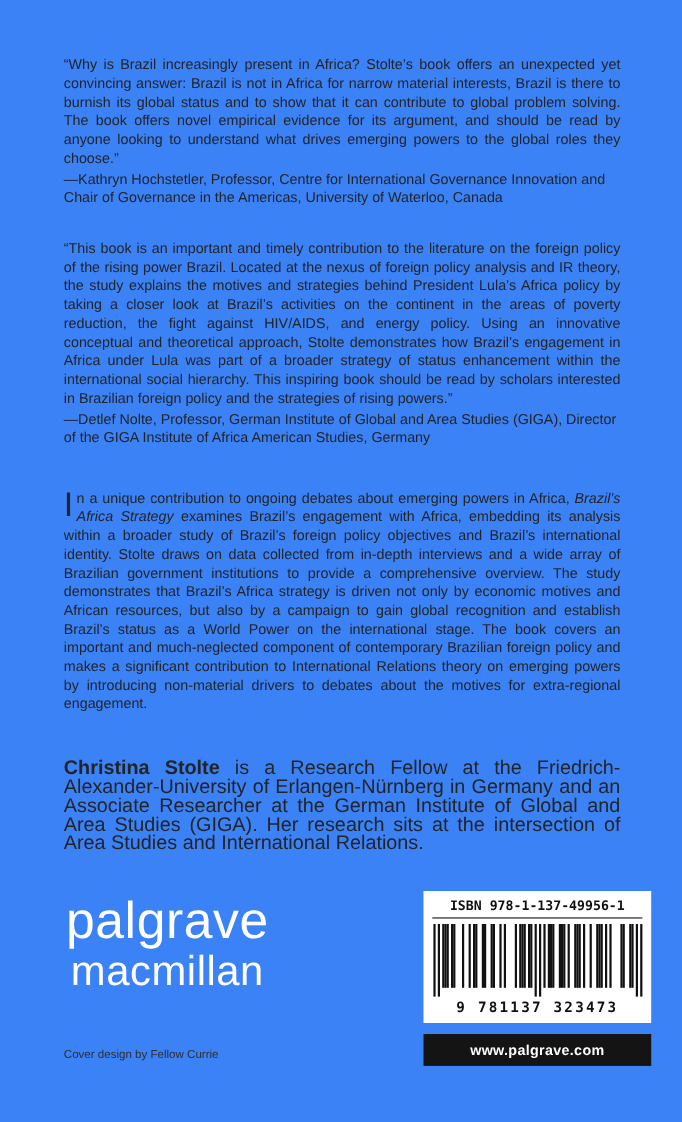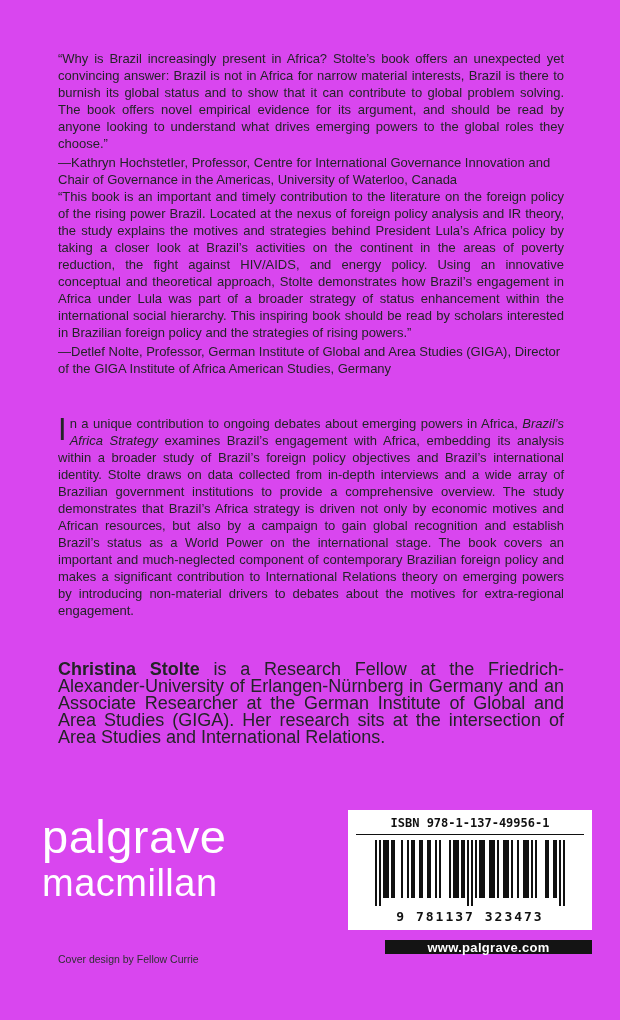--- a/index.html
+++ b/index.html
@@ -1,60 +1,60 @@
 <!DOCTYPE html>
 <html><head>
 <meta charset="utf-8">
 <style>
   html,body{margin:0;padding:0;background:#7d8084;}
   .cover{
     position:relative;
     width:620px;height:1020px;
     margin:0 auto;
-    background:#d946ef;
+    background:#3b82f6;
     font-family:"Liberation Sans",sans-serif;
     color:#232427;
     overflow:hidden;
   }
   .text-col{position:absolute;left:58px;right:56px;top:50px;}
   .quote{font-size:13px;line-height:17px;text-align:justify;margin:0;}
   .attribution{font-size:13px;line-height:17px;text-align:left;margin:2px 0 0 0;}
-  .quote-block + .quote-block{}
+  .quote-block + .quote-block{margin-top:29px;}
   .description{font-size:13px;line-height:17px;text-align:justify;margin:38px 0 0 0;}
   .dropcap{float:left;font-size:31px;line-height:27px;padding:1px 3px 0 0;font-weight:400;}
   .italic-title{font-style:italic;}
   .bio{font-size:18px;line-height:17px;text-align:justify;margin:42px 0 0 0;}
   .bio strong{font-weight:bold;}
 
-  .logo{position:absolute;left:42px;top:812px;color:#ffffff;}
+  .logo{position:absolute;left:60px;top:812px;color:#ffffff;text-align:center;}
   .logo-line1{font-size:47px;line-height:50px;letter-spacing:0.5px;}
   .logo-line2{font-size:38px;line-height:42px;letter-spacing:0.5px;}
 
   .barcode-box{
-    position:absolute;right:28px;top:810px;width:244px;
+    position:absolute;right:28px;top:810px;width:207px;
     background:#ffffff;box-sizing:border-box;
     padding:6px 8px 6px;
   }
   .isbn-row{
     font-family:"DejaVu Sans Mono",monospace;
     font-size:12px;font-weight:bold;text-align:center;
     padding-bottom:4px;margin-bottom:5px;
     border-bottom:1px solid #111;
     color:#111;white-space:nowrap;
   }
   .bars{position:relative;width:190px;height:68px;margin:0 auto;}
   .bar{position:absolute;top:0;width:2px;height:58px;background:#111;}
   .bar.guard{height:66px;}
   .barcode-number{
     font-family:"DejaVu Sans Mono",monospace;
     font-size:13px;font-weight:bold;text-align:center;
     letter-spacing:2px;color:#111;margin-top:1px;white-space:nowrap;
   }
   .web-strip{
-    position:absolute;right:28px;top:940px;width:207px;height:14px;
+    position:absolute;right:28px;top:940px;width:207px;height:29px;
     background:#141414;color:#ffffff;
     display:flex;align-items:center;justify-content:center;
     font-size:13px;font-weight:bold;letter-spacing:0.3px;
   }
   .credit{
     position:absolute;left:58px;top:953px;
     font-size:10.5px;color:#2e2f32;
   }
 </style>
 </head>

